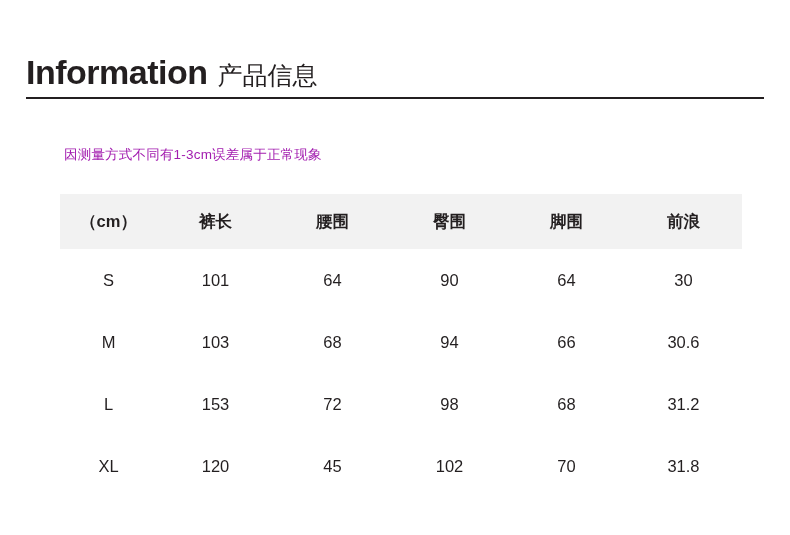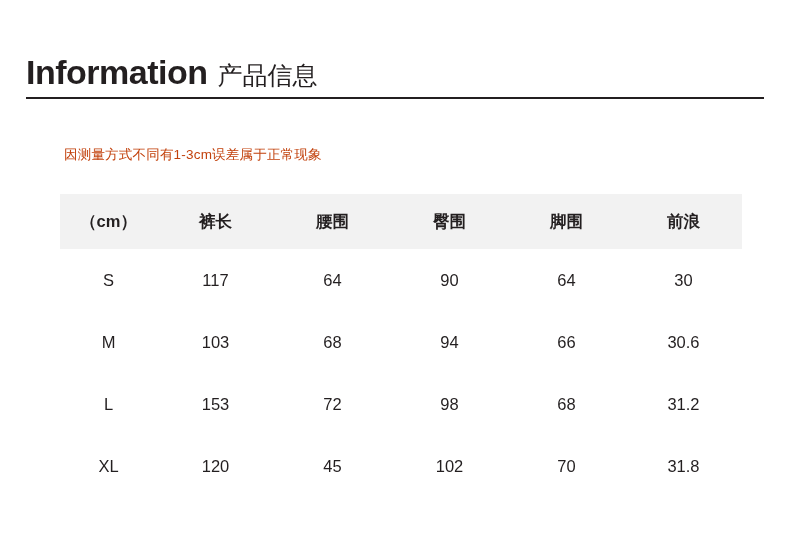--- a/index.html
+++ b/index.html
@@ -41,21 +41,21 @@
     font-size: 25px;
     font-weight: 400;
     margin-left: 10px;
     line-height: 1;
   }
   .note {
     position: absolute;
     left: 64px;
     top: 146px;
     font-size: 13.5px;
-    color: #c2410c;
+    color: #a21caf;
     letter-spacing: 0.2px;
   }
   table.size-table {
     position: absolute;
     left: 60px;
     top: 194px;
     width: 670px;
     border-collapse: collapse;
     table-layout: fixed;
   }
@@ -100,21 +100,21 @@
         <th class="col-d">裤长</th>
         <th class="col-d">腰围</th>
         <th class="col-d">臀围</th>
         <th class="col-d">脚围</th>
         <th class="col-d">前浪</th>
       </tr>
     </thead>
     <tbody>
       <tr>
         <td class="col-size">S</td>
-        <td class="col-d">117</td>
+        <td class="col-d">101</td>
         <td class="col-d">64</td>
         <td class="col-d">90</td>
         <td class="col-d">64</td>
         <td class="col-d">30</td>
       </tr>
       <tr>
         <td class="col-size">M</td>
         <td class="col-d">103</td>
         <td class="col-d">68</td>
         <td class="col-d">94</td>

